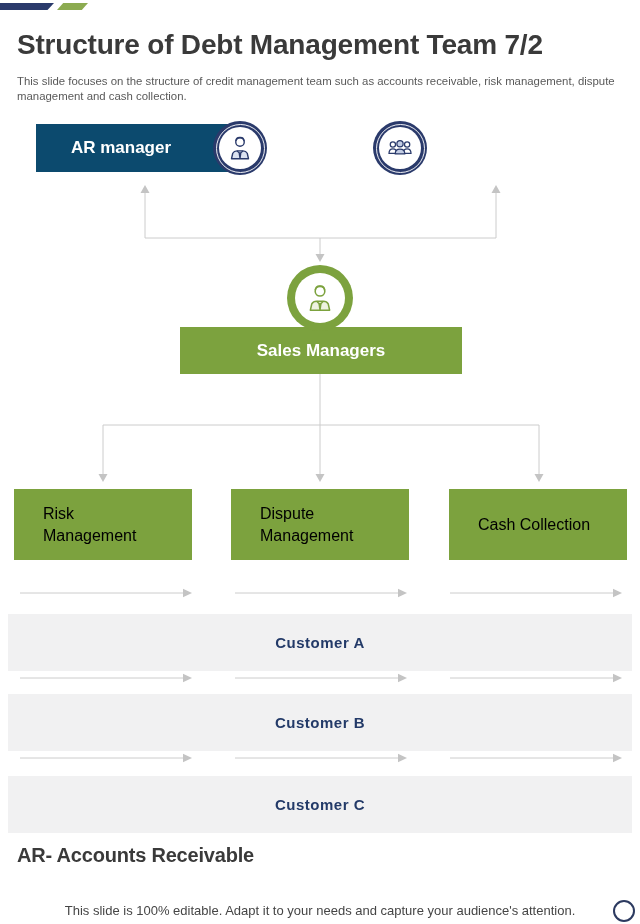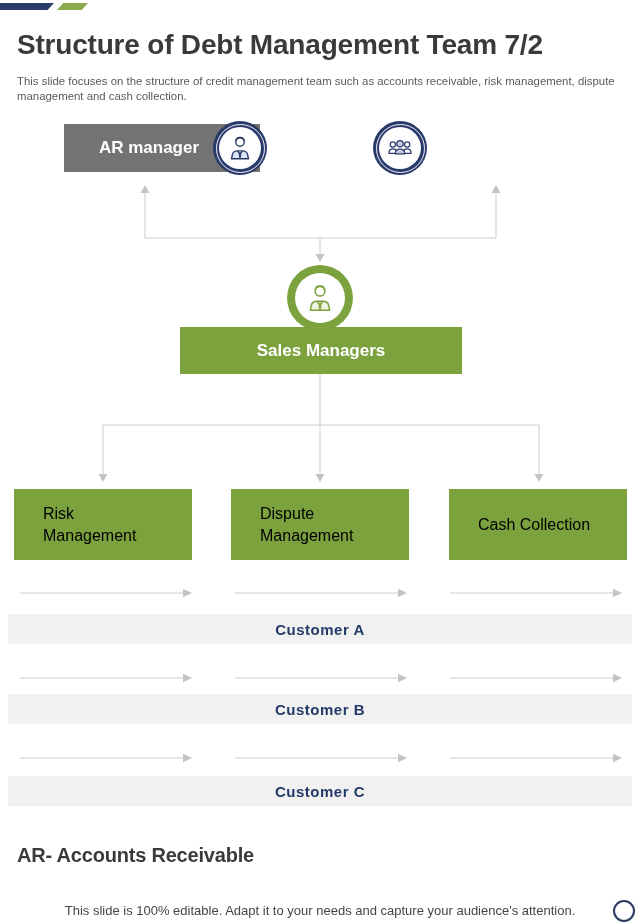--- a/index.html
+++ b/index.html
@@ -20,21 +20,21 @@
     position:absolute;left:17px;top:74px;width:600px;margin:0;
     font-size:11.4px;color:#595959;line-height:1.3;
   }
 
   
   .connectors{position:absolute;left:0;top:0;z-index:1;pointer-events:none;}
 
   
   .bar{position:absolute;display:flex;align-items:center;justify-content:center;z-index:2;}
   .bar .bar-label{color:#ffffff;font-weight:bold;text-align:center;}
-  .navy-bg{background:#737373;margin-left:28px;}
+  .navy-bg{background:#0c4a6e;}
   .green-bg{background:#7ca23e;}
   .ar-bar{left:36px;top:124px;width:196px;height:48px;padding-right:26px;box-sizing:border-box;}
   .ar-bar .bar-label{font-size:17px;}
   .art-bar{left:398px;top:124px;width:210px;height:48px;padding-left:30px;box-sizing:border-box;}
   .art-bar .bar-label{font-size:16px;line-height:1.22;width:150px;}
   .sales-bar{left:180px;top:327px;width:282px;height:47px;}
   .sales-bar .bar-label{font-size:17px;}
   .dept-box{position:absolute;top:489px;width:178px;height:71px;display:flex;align-items:center;justify-content:center;z-index:2;}
   .dept-box .bar-label{font-size:16px;line-height:1.35;width:120px;}
   .dept-0{left:14px;} .dept-1{left:231px;} .dept-2{left:449px;}
@@ -51,21 +51,21 @@
     border-radius:50%;
   }
   .navy-badge .inner{inset:6px;}
   .ar-badge{left:213px;top:121px;}
   .art-badge{left:373px;top:121px;}
   .green-badge{left:287px;top:265px;width:66px;height:66px;background:#7ca23e;}
   .green-badge .inner{inset:8px;}
 
   
   .band{
-    position:absolute;left:8px;width:624px;height:30px;background:#f1f1f2;z-index:2;
+    position:absolute;left:8px;width:624px;height:57px;background:#f1f1f2;z-index:2;
     display:flex;align-items:center;justify-content:center;
   }
   .band .band-label{color:#233a68;font-weight:bold;font-size:15px;letter-spacing:0.5px;}
   .band-0{top:614px;} .band-1{top:694px;} .band-2{top:776px;}
 
   .abbrev{
     position:absolute;left:17px;top:844px;margin:0;
     font-size:20px;font-weight:bold;color:#3a3a3a;letter-spacing:-0.2px;
   }
   .footer-note{

